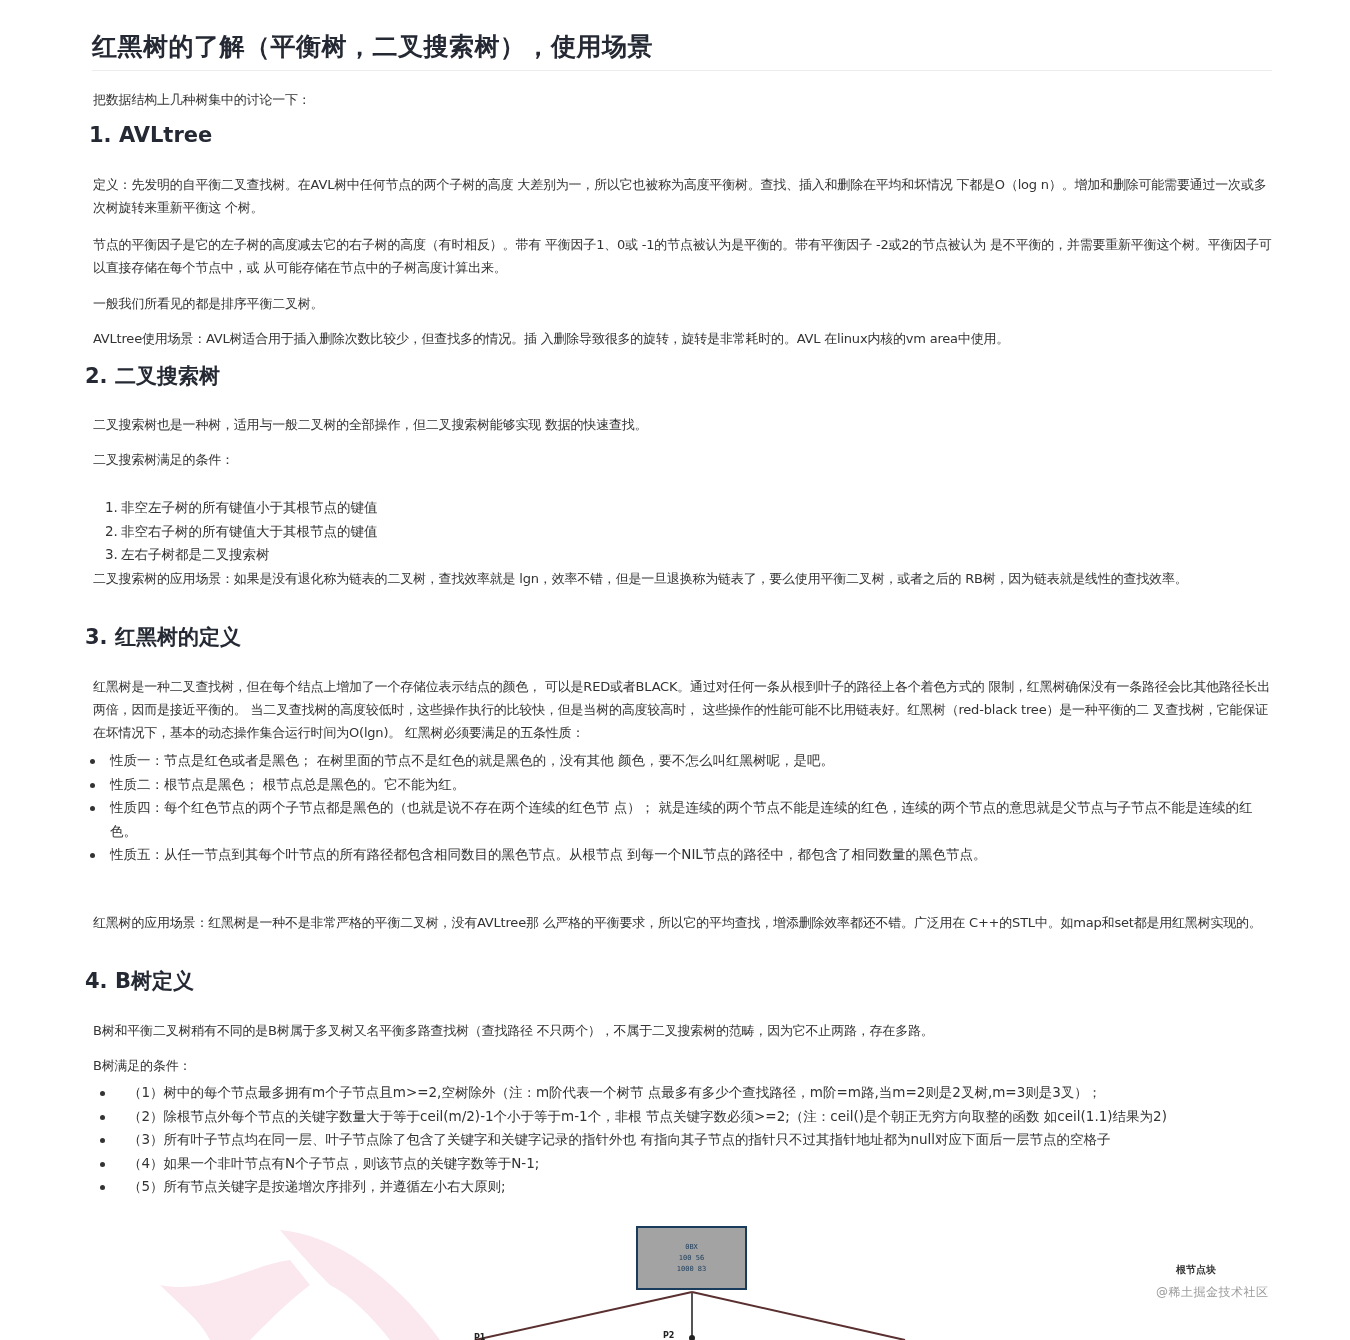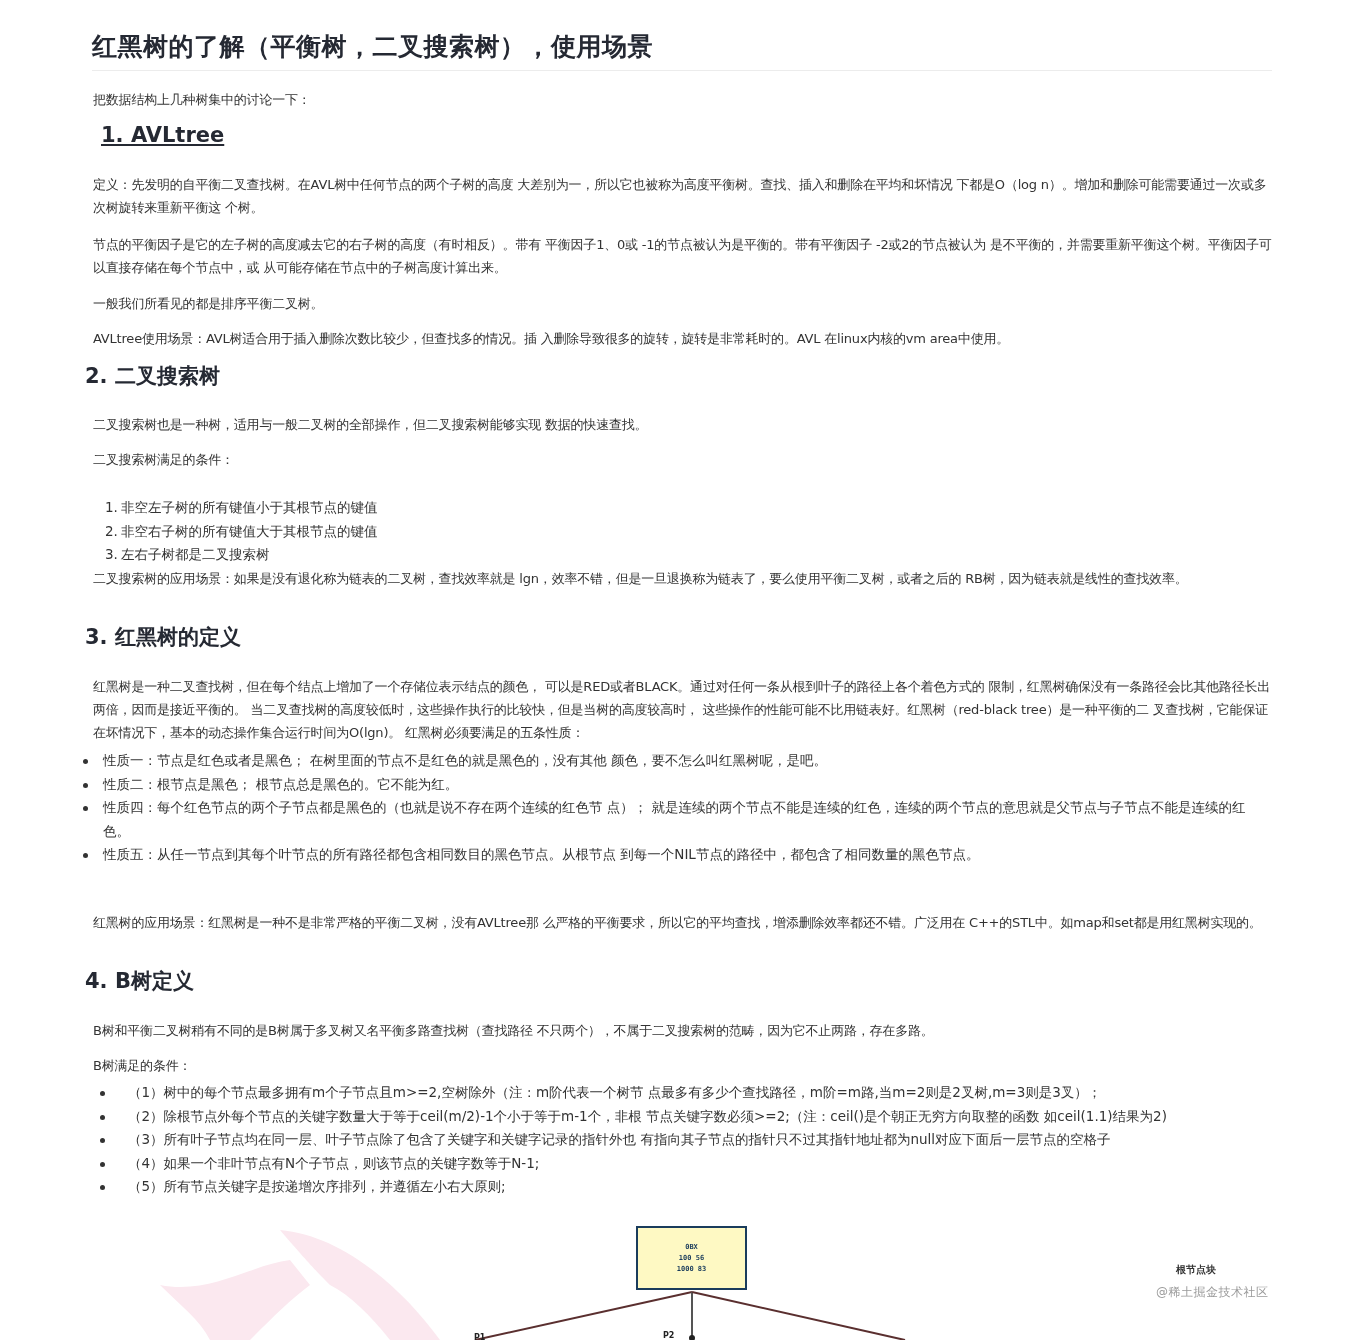--- a/index.html
+++ b/index.html
@@ -36,23 +36,23 @@
     ol.olist li .num { display: inline-block; width: 16px; }
     ul.ulist li { position: relative; padding-left: 35px; }
     ul.ulist li::before {
       content: ""; position: absolute; left: 15px; top: 10px;
       width: 5px; height: 5px; border-radius: 50%; background: #333;
     }
     ul.ulist.wide li { padding-left: 43px; }
     .abs { position: absolute; }
     .root-node {
       position: absolute; left: 636px; top: 1226px; width: 111px; height: 64px;
-      background: #fef9c3; border: 2px solid #1a3c5c; box-sizing: border-box;
+      background: #a3a3a3; border: 2px solid #1a3c5c; box-sizing: border-box;
       display: flex; flex-direction: column; align-items: center; justify-content: center;
-      font-size: 7px; line-height: 11px; color: #1a3c5c; font-weight: bold;
+      font-size: 7px; line-height: 11px; color: #1a3c5c; font-weight: normal;
       font-family: "DejaVu Sans Mono", monospace;
     }
     .legend-label {
       position: absolute; left: 1176px; top: 1263px;
       font-size: 10px; font-weight: bold; color: #333;
     }
     .watermark {
       position: absolute; left: 1156px; top: 1284px;
       font-size: 12px; color: #9a9a9a; letter-spacing: 0.5px;
     }
@@ -63,39 +63,39 @@
   </style>
 </head>
 <body>
 
 <div class="article">
   <h1 class="title">红黑树的了解（平衡树，二叉搜索树），使用场景</h1>
 </div>
 
 <p class="txt abs" style="left:85px;top:80px;">把数据结构上几种树集中的讨论一下：</p>
 
-<h2 class="sec abs" style="left:101px;top:120px;text-decoration:underline;">1. AVLtree</h2>
+<h2 class="sec abs" style="left:89px;top:120px;">1. AVLtree</h2>
 <p class="txt abs" style="left:85px;top:165px;width:1180px;">定义：先发明的自平衡二叉查找树。在AVL树中任何节点的两个子树的高度 大差别为一，所以它也被称为高度平衡树。查找、插入和删除在平均和坏情况 下都是O（log n）。增加和删除可能需要通过一次或多次树旋转来重新平衡这 个树。</p>
 <p class="txt abs" style="left:85px;top:225px;width:1180px;">节点的平衡因子是它的左子树的高度减去它的右子树的高度（有时相反）。带有 平衡因子1、0或 -1的节点被认为是平衡的。带有平衡因子 -2或2的节点被认为 是不平衡的，并需要重新平衡这个树。平衡因子可以直接存储在每个节点中，或 从可能存储在节点中的子树高度计算出来。</p>
 <p class="txt abs" style="left:85px;top:284px;width:1180px;">一般我们所看见的都是排序平衡二叉树。</p>
 <p class="txt abs" style="left:85px;top:319px;width:1180px;">AVLtree使用场景：AVL树适合用于插入删除次数比较少，但查找多的情况。插 入删除导致很多的旋转，旋转是非常耗时的。AVL 在linux内核的vm area中使用。</p>
 
 <h2 class="sec abs" style="left:85px;top:361px;">2. 二叉搜索树</h2>
 <p class="txt abs" style="left:85px;top:405px;width:1180px;">二叉搜索树也是一种树，适用与一般二叉树的全部操作，但二叉搜索树能够实现 数据的快速查找。</p>
 <p class="txt abs" style="left:85px;top:440px;width:1180px;">二叉搜索树满足的条件：</p>
 <ol class="olist abs" style="left:85px;top:496px;width:1180px;">
   <li><span class="num">1.</span><span>非空左子树的所有键值小于其根节点的键值</span></li>
   <li><span class="num">2.</span><span>非空右子树的所有键值大于其根节点的键值</span></li>
   <li><span class="num">3.</span><span>左右子树都是二叉搜索树</span></li>
 </ol>
 <p class="txt abs" style="left:85px;top:559px;width:1180px;">二叉搜索树的应用场景：如果是没有退化称为链表的二叉树，查找效率就是 lgn，效率不错，但是一旦退换称为链表了，要么使用平衡二叉树，或者之后的 RB树，因为链表就是线性的查找效率。</p>
 
 <h2 class="sec abs" style="left:85px;top:622px;">3. 红黑树的定义</h2>
 <p class="txt abs" style="left:85px;top:667px;width:1180px;">红黑树是一种二叉查找树，但在每个结点上增加了一个存储位表示结点的颜色， 可以是RED或者BLACK。通过对任何一条从根到叶子的路径上各个着色方式的 限制，红黑树确保没有一条路径会比其他路径长出两倍，因而是接近平衡的。 当二叉查找树的高度较低时，这些操作执行的比较快，但是当树的高度较高时， 这些操作的性能可能不比用链表好。红黑树（red-black tree）是一种平衡的二 叉查找树，它能保证在坏情况下，基本的动态操作集合运行时间为O(lgn)。 红黑树必须要满足的五条性质：</p>
-<ul class="ulist abs" style="left:68px;top:749px;width:1180px;">
+<ul class="ulist abs" style="left:75px;top:749px;width:1180px;">
   <li>性质一：节点是红色或者是黑色； 在树里面的节点不是红色的就是黑色的，没有其他 颜色，要不怎么叫红黑树呢，是吧。</li>
   <li>性质二：根节点是黑色； 根节点总是黑色的。它不能为红。</li>
   <li>性质四：每个红色节点的两个子节点都是黑色的（也就是说不存在两个连续的红色节 点）； 就是连续的两个节点不能是连续的红色，连续的两个节点的意思就是父节点与子节点不能是连续的红色。</li>
   <li>性质五：从任一节点到其每个叶节点的所有路径都包含相同数目的黑色节点。从根节点 到每一个NIL节点的路径中，都包含了相同数量的黑色节点。</li>
 </ul>
 <p class="txt abs" style="left:85px;top:903px;width:1180px;">红黑树的应用场景：红黑树是一种不是非常严格的平衡二叉树，没有AVLtree那 么严格的平衡要求，所以它的平均查找，增添删除效率都还不错。广泛用在 C++的STL中。如map和set都是用红黑树实现的。</p>
 
 <h2 class="sec abs" style="left:85px;top:966px;">4. B树定义</h2>
 <p class="txt abs" style="left:85px;top:1011px;width:1180px;">B树和平衡二叉树稍有不同的是B树属于多叉树又名平衡多路查找树（查找路径 不只两个），不属于二叉搜索树的范畴，因为它不止两路，存在多路。</p>
 <p class="txt abs" style="left:85px;top:1046px;width:1180px;">B树满足的条件：</p>

